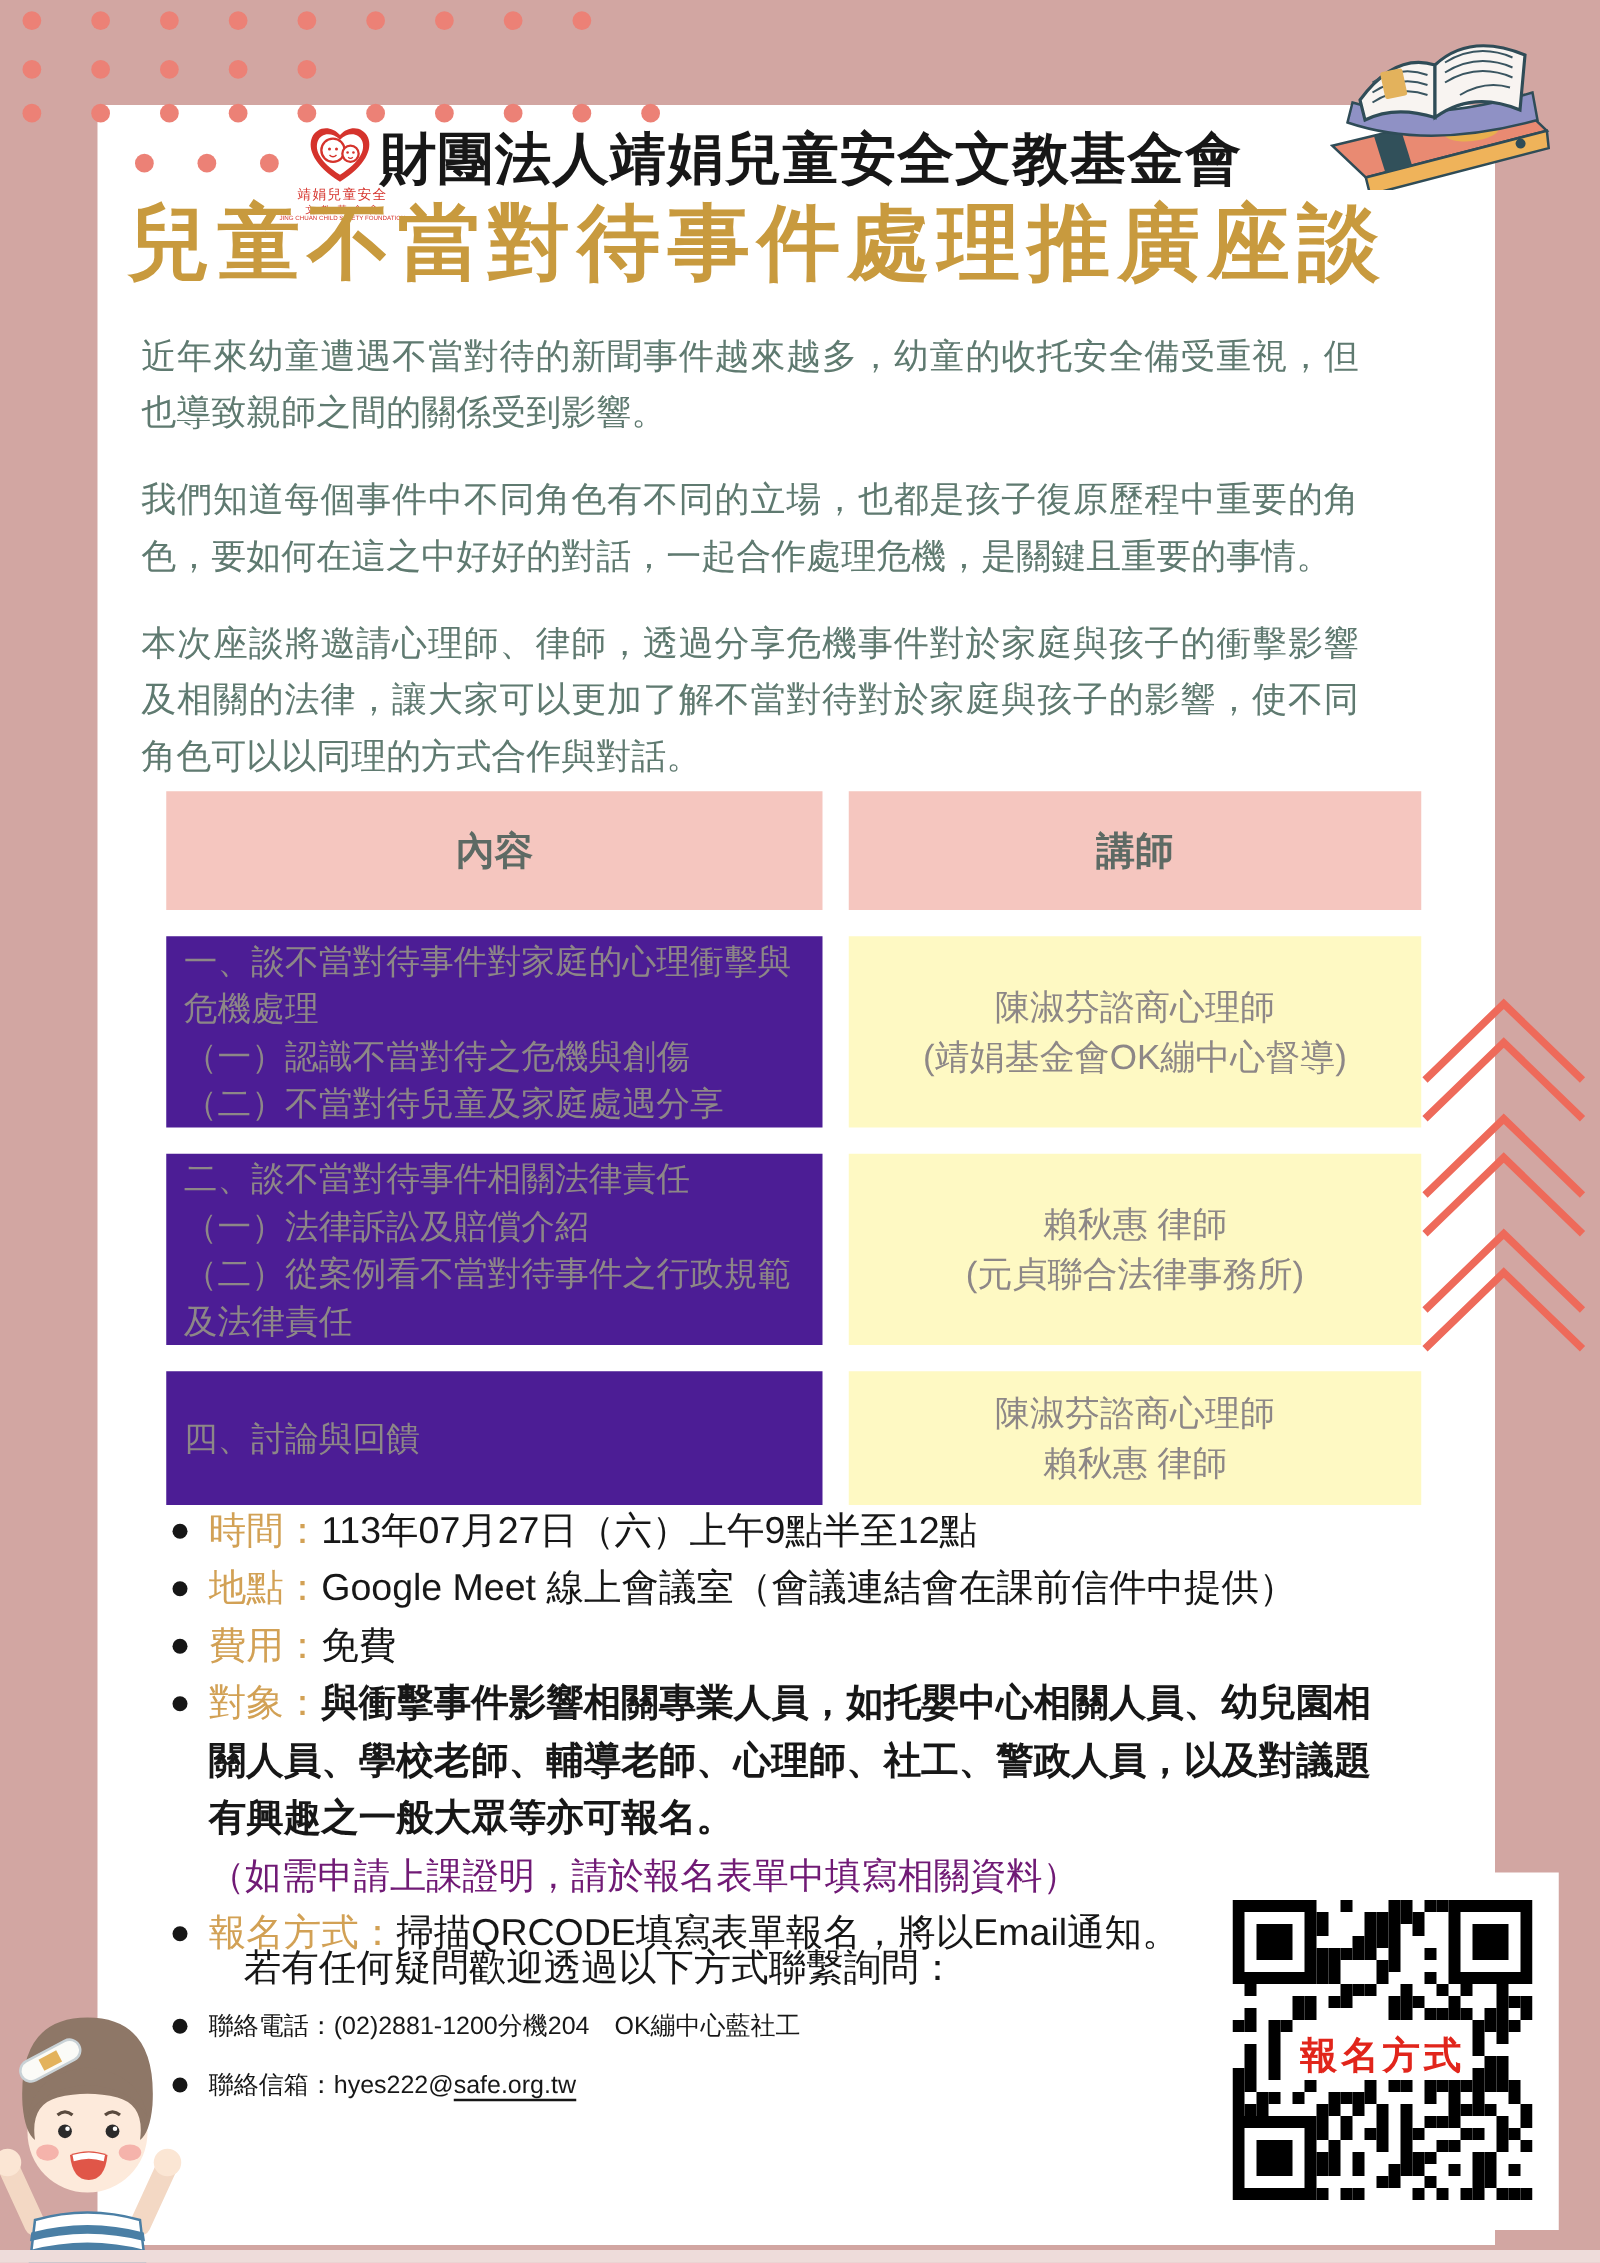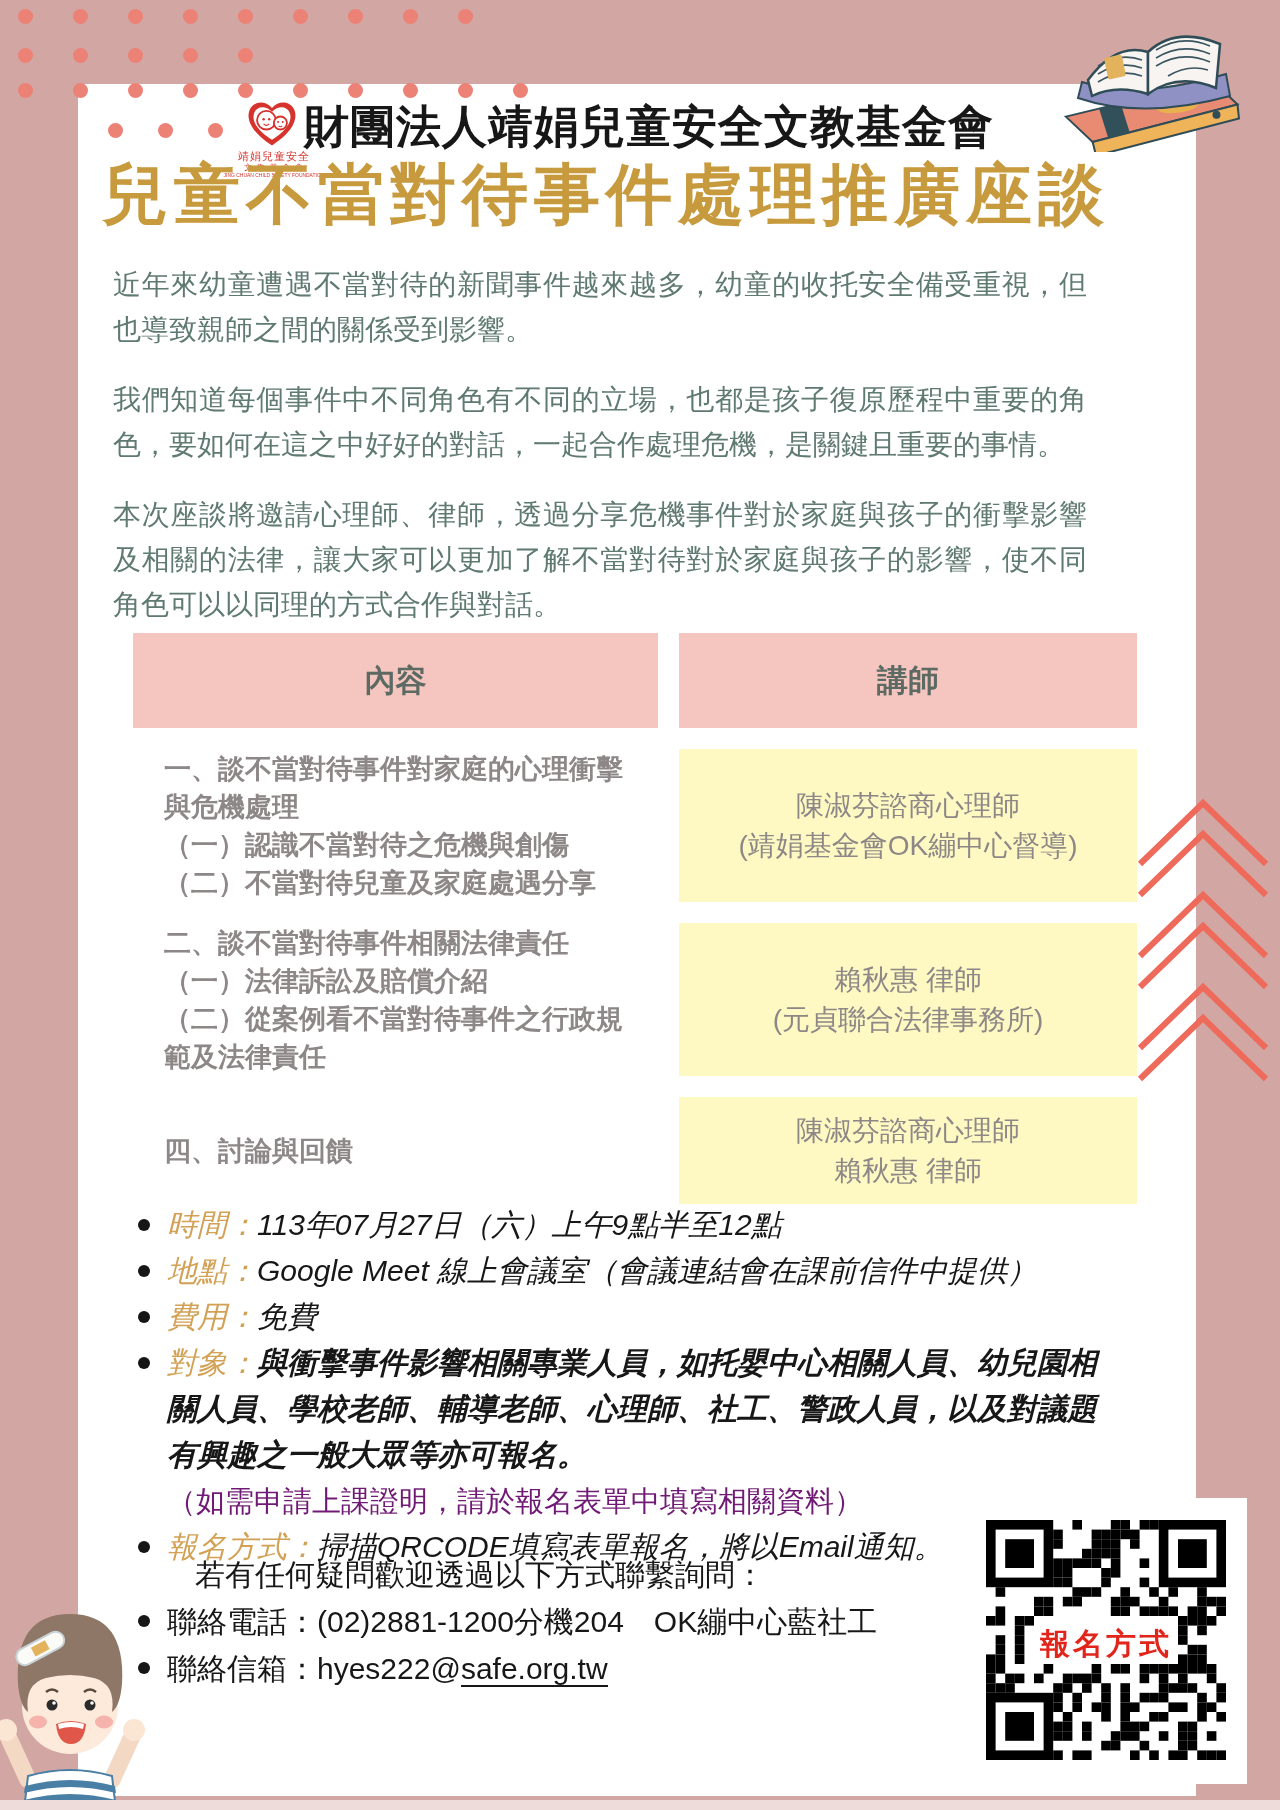--- a/index.html
+++ b/index.html
@@ -16,34 +16,34 @@
   .logo-text .l3{font-size:5.5px;transform:scale(.9);white-space:nowrap;}
   .org-name{position:absolute;left:304px;top:97px;font-size:45px;font-weight:800;color:#171717;letter-spacing:1px;white-space:nowrap;}
   .main-title{position:absolute;left:102px;top:150px;font-size:66px;font-weight:800;color:#c89a3e;letter-spacing:6px;white-space:nowrap;}
   
   .intro{position:absolute;left:113px;top:262px;width:990px;}
   .intro p{margin:0 16px 25px 0;font-size:28px;font-weight:normal;color:#5f7a70;line-height:45px;text-align:justify;}
   
   .agenda{position:absolute;left:133px;top:633px;display:grid;grid-template-columns:525px 458px;grid-template-rows:95px 153px 153px 107px;gap:21px;}
   .cell{display:flex;flex-direction:column;justify-content:center;}
   .cell.head{background:#f5c6bf;align-items:center;font-size:31px;font-weight:bold;color:#5d6a64;}
-  .cell.content{background:#ffffff;padding:0 14px 0 31px;font-size:27px;color:#8d8787;line-height:38px;font-weight:bold;}
+  .cell.content{background:#4c1d95;padding:0 14px 0 14px;font-size:27px;color:#8d8787;line-height:38px;}
   .cell.speaker{background:#fef9c3;align-items:center;text-align:left;font-size:28px;color:#8d8787;line-height:40px;}
   
   .details{position:absolute;left:133px;top:1202px;width:968px;}
   .detail-item{display:flex;align-items:flex-start;}
   .bullet{flex:none;width:12px;height:12px;border-radius:50%;background:#161616;margin:17px 17px 0 5px;}
-  .detail-text{font-size:30px;line-height:46px;color:#171717;font-style:italic;}
+  .detail-text{font-size:30px;line-height:46px;color:#171717;}
   .detail-label{color:#d2a155;}
   .detail-value.bold{font-weight:bold;}
   .detail-note{margin-left:34px;font-size:29px;line-height:46px;color:#701a75;}
   
   .contact{position:absolute;left:133px;top:1552px;width:850px;}
   .contact-heading{margin-left:62px;font-size:30px;color:#171717;line-height:46px;}
-  .contact-line{display:flex;align-items:flex-start;font-size:30px;line-height:47px;color:#171717;}
+  .contact-line{display:flex;align-items:flex-start;font-size:20px;line-height:47px;color:#171717;}
   .email-domain{border-bottom:2px solid #171717;}
   
   .qr-panel{position:absolute;left:965px;top:1498px;width:282px;height:286px;background:#ffffff;}
   .qr-label{position:absolute;left:0;right:0;top:126px;text-align:center;font-size:30px;font-weight:bold;color:#e1251b;letter-spacing:3px;background:transparent;}
   
   .chevrons{position:absolute;left:1136px;top:798px;}
   .books{position:absolute;left:1048px;top:4px;}
   .child{position:absolute;left:-6px;top:1574px;}
 </style>
 </head>

